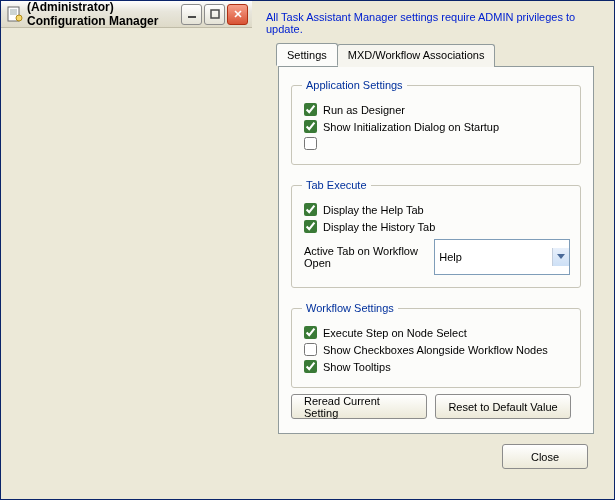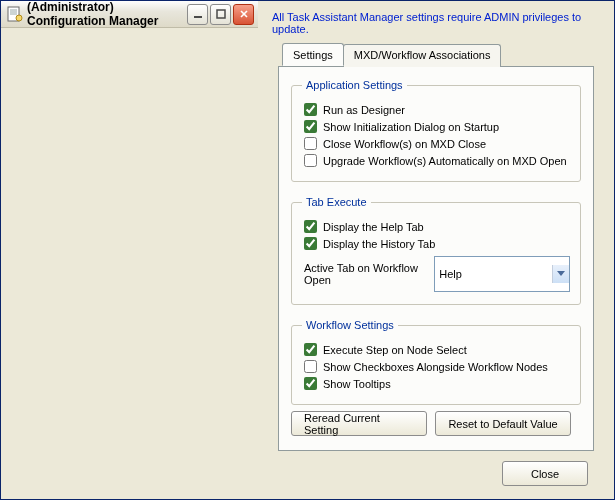--- a/index.html
+++ b/index.html
@@ -78,21 +78,21 @@
   .tab.active{
     background:#fcfcfa;
     border-bottom:1px solid #fcfcfa;
     top:0;
     padding-top:5px;
     z-index:3;
   }
   .tabpanel{
     border:1px solid #919b9c;
     background:#fcfcfa;
-    margin:0 10px 0 10px;
+    margin:0 10px 0 16px;
     padding:12px 12px 14px 12px;
     position:relative;
     z-index:1;
   }
   fieldset.gbox{
     border:1px solid #c8c6b9;
     border-radius:3px;
     margin:0 0 14px 0;
     padding:8px 10px 10px 10px;
   }
@@ -200,25 +200,20 @@
         <div class="row">
           <input type="checkbox" checked="" style="">
           <label>Run as Designer</label>
         </div>
         <div class="row">
           <input type="checkbox" checked="" style="">
           <label>Show Initialization Dialog on Startup</label>
         </div>
         <div class="row">
           <input type="checkbox" style="">
-          <label>Close Workflow(s) on MXD Close</label>
-        </div>
-        <div class="row">
-          <input type="checkbox" style="">
-          <label>Upgrade Workflow(s) Automatically on MXD Open</label>
         </div>
       </fieldset>
 
       <fieldset class="gbox">
         <legend>Tab Execute</legend>
         <div class="row">
           <input type="checkbox" checked="" style="">
           <label>Display the Help Tab</label>
         </div>
         <div class="row">

